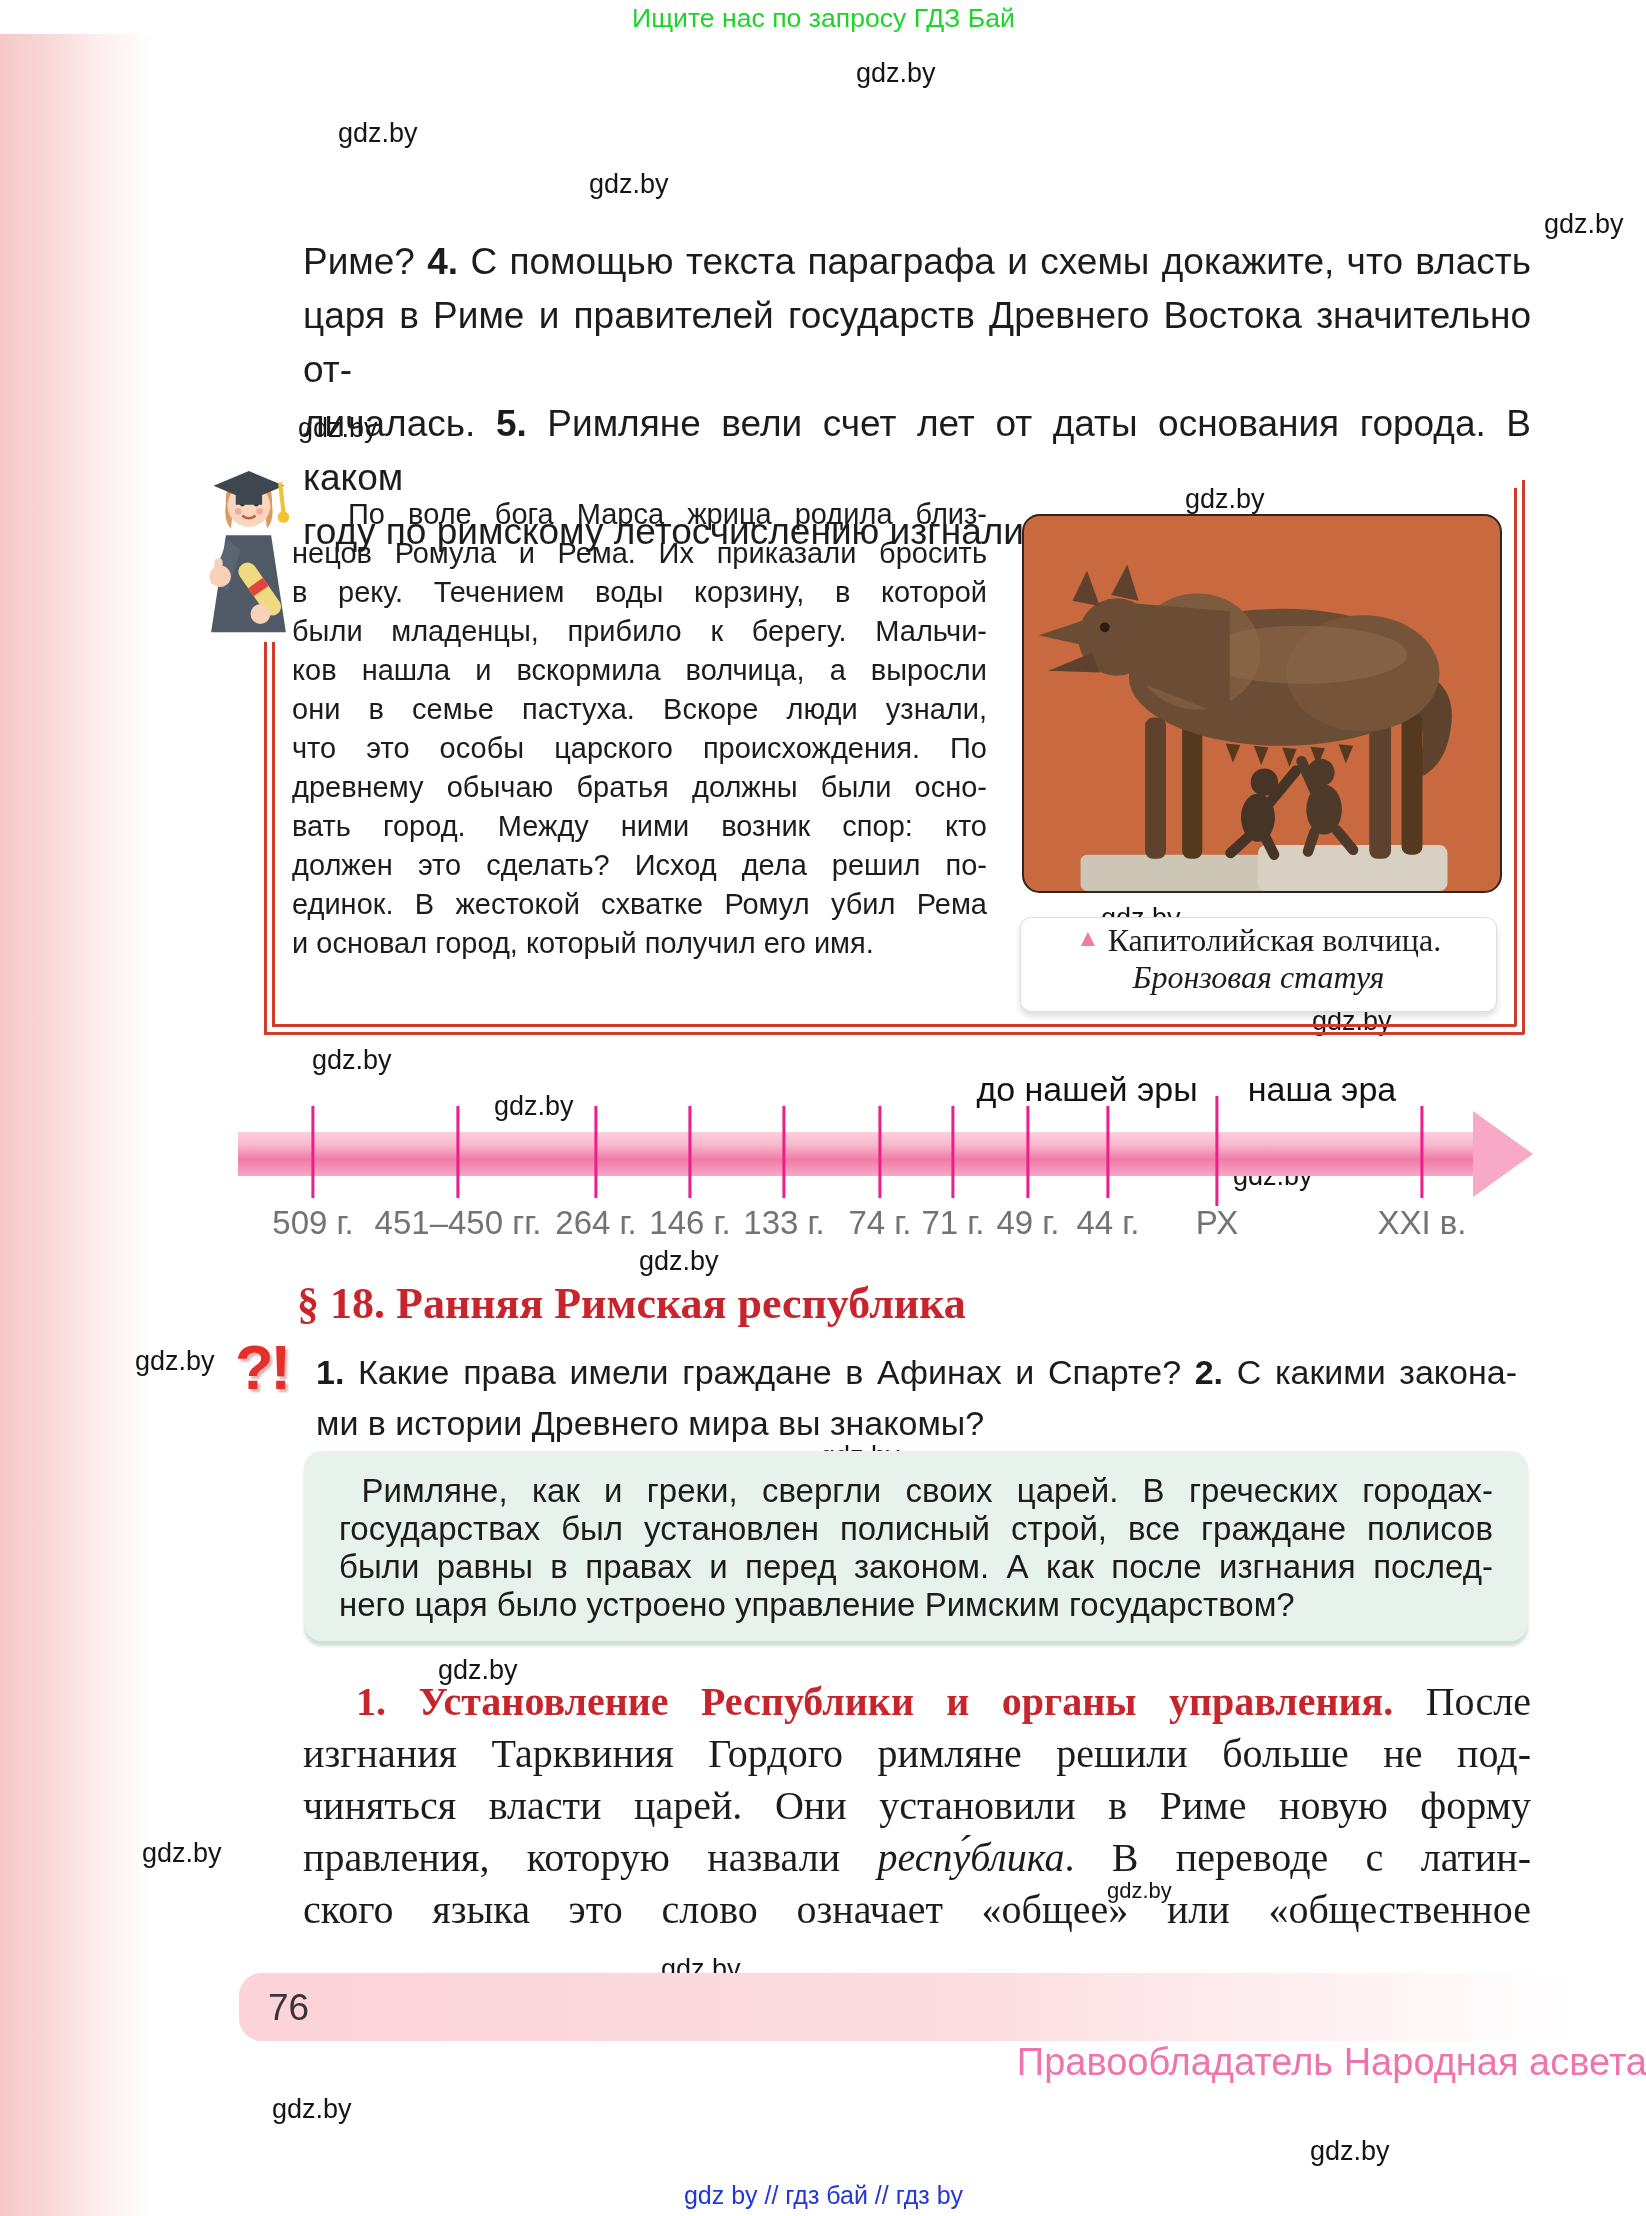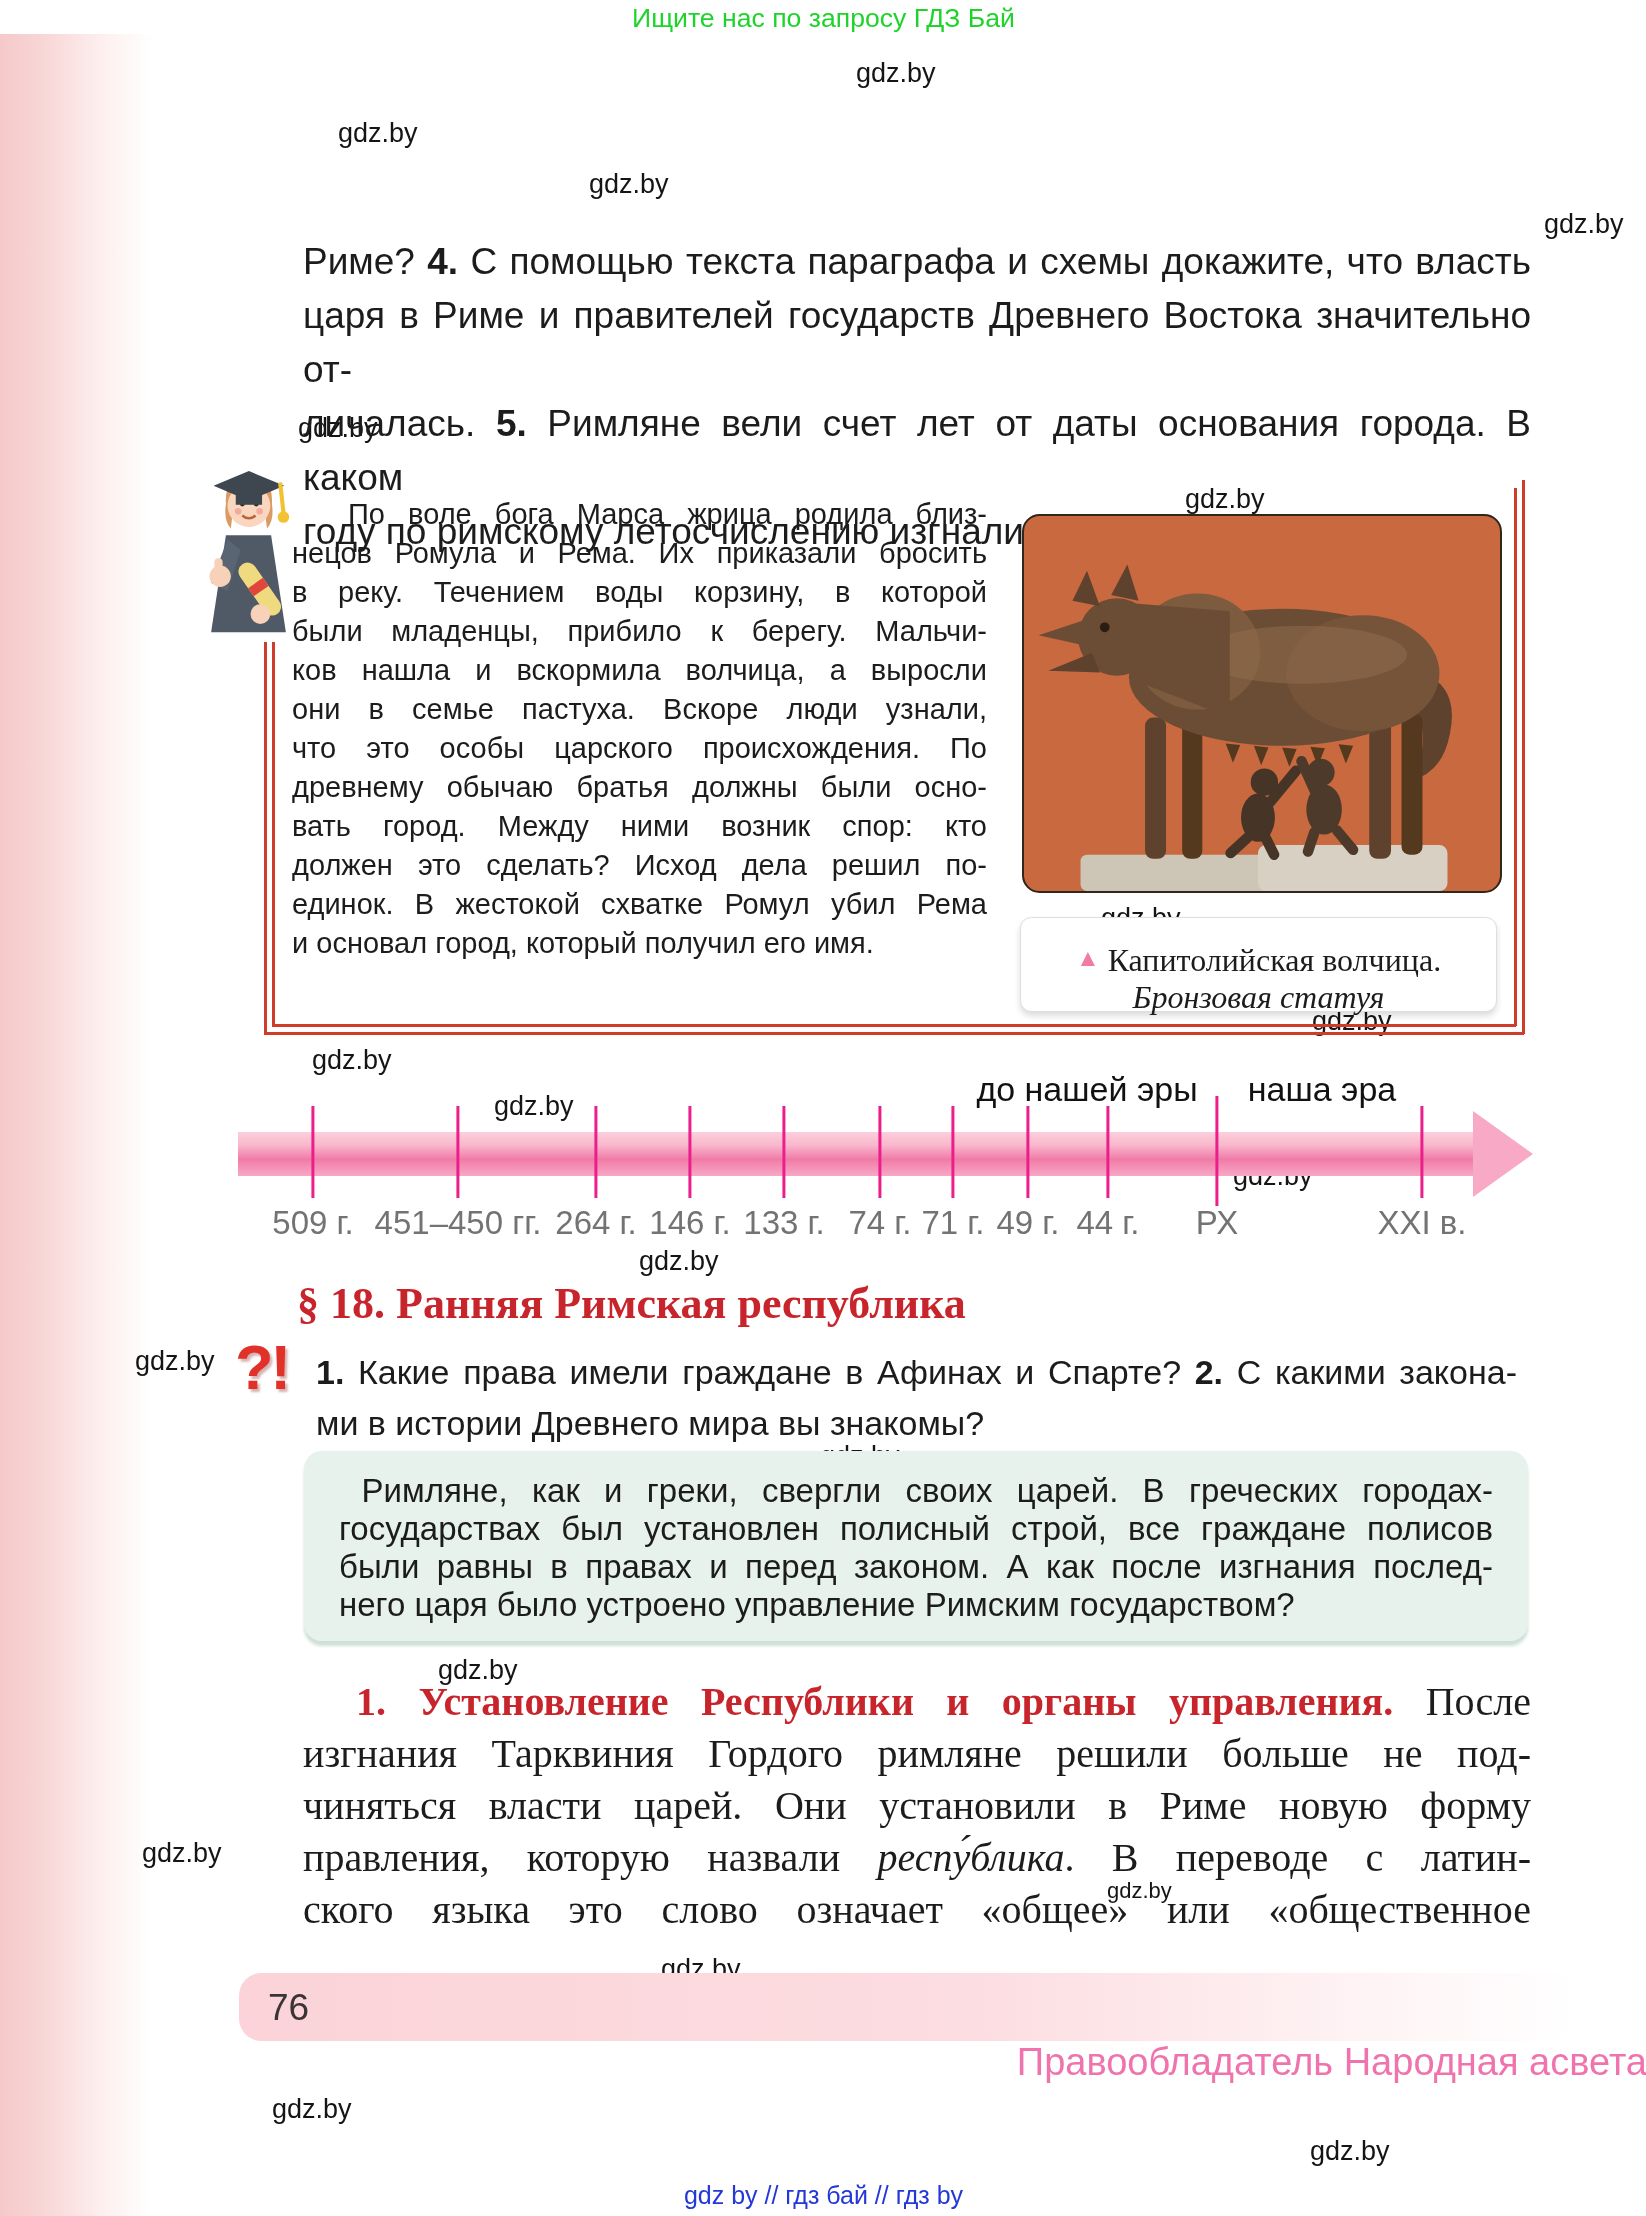--- a/index.html
+++ b/index.html
@@ -29,21 +29,21 @@
   .title-lines{flex:1;margin-left:13px;height:11.3px;display:flex;flex-direction:column;justify-content:space-between;}
   .title-lines div{height:3.2px;background:var(--legend_border_red);}
   .legend-body{position:absolute;left:292px;top:495px;width:695px;font-size:29px;line-height:39px;}
   .legend-body>div:first-child{text-indent:56px;}
   .grad-icon{position:absolute;left:201px;top:453px;width:95px;height:189px;background:#fff;}
   
   .wolf-box{position:absolute;left:1022px;top:514px;width:476px;height:375px;
             background:var(--wolf_bg);border:2.4px solid #32261c;border-radius:17.7px;overflow:hidden;}
   .caption-box{position:absolute;left:1020px;top:917px;width:477px;height:95px;background:#fff;
                border:1.6px solid #e2ddd8;border-radius:11.3px;box-shadow:0 4px 6.4px rgba(0,0,0,0.14);
-               font-family:"Liberation Serif",serif;font-size:32px;text-align:center;padding-top:24px;box-sizing:border-box;}
+               font-family:"Liberation Serif",serif;font-size:32px;text-align:center;padding-top:4px;box-sizing:border-box;}
   .caption-box .tri{color:#f27ba6;font-size:24px;vertical-align:4.8px;margin-right:8px;}
   .caption-line2{font-style:italic;}
   
   .timeline{position:absolute;left:0;top:0;width:100%;height:100%;pointer-events:none;}
   .era{position:absolute;top:1070px;transform:translateX(-50%);font-size:34px;color:#111;white-space:nowrap;}
   .arrow-body{position:absolute;left:238px;top:1132px;width:1236px;height:44px;
       background:linear-gradient(180deg,#fccfdc 0%,#f9b7cc 30%,#f07ba8 62%,#f7a8c5 100%);}
   .arrow-head{position:absolute;left:1473px;top:1111px;width:0;height:0;
       border-top:43px solid transparent;border-bottom:43px solid transparent;
       border-left:60px solid #f7a9c6;}

